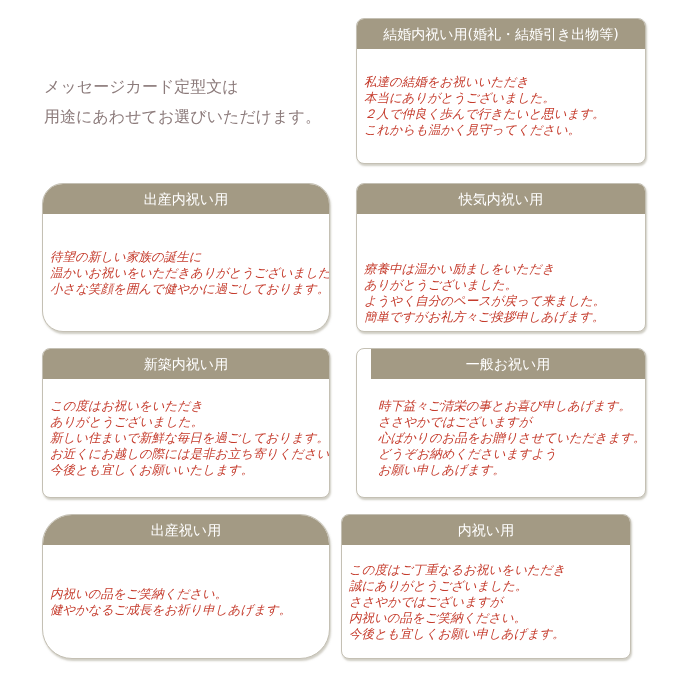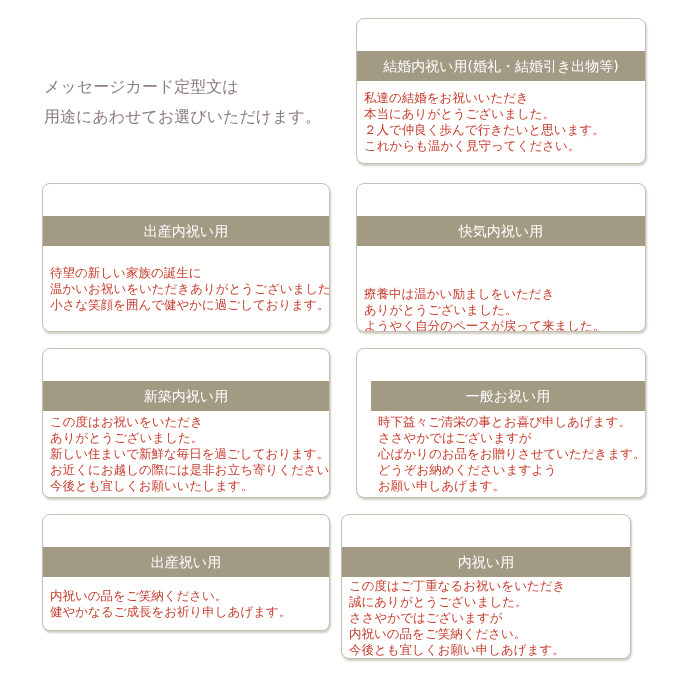--- a/index.html
+++ b/index.html
@@ -43,39 +43,38 @@
   }
   .card-header {
     height: 30px;
     line-height: 30px;
     background: var(--header-bg);
     color: var(--header-text);
     font-size: 14px;
     text-align: center;
     white-space: nowrap;
     flex: 0 0 auto;
-    margin-top: 32px;
   }
   .card-body {
     flex: 1 1 auto;
     display: flex;
     flex-direction: column;
     justify-content: center;
     padding-left: 7px;
     color: var(--body-text);
     font-size: 12.5px;
     line-height: 16px;
   }
-  .card-body .line { white-space: nowrap; }
+  .card-body .line { white-space: nowrap; font-style: italic; }
   .pos-c1 { left: 356px; top: 18px;  width: 290px; height: 146px; }
-  .pos-c2 { left: 42px;  top: 183px; width: 288px; height: 149px; }
+  .pos-c2 { left: 42px;  top: 183px; width: 288px; height: 149px; border-radius: 21px; }
   .pos-c3 { left: 356px; top: 183px; width: 290px; height: 149px; gap: 40px; }
   .pos-c4 { left: 42px;  top: 348px; width: 288px; height: 150px; }
   .pos-c5 { left: 356px; top: 348px; width: 290px; height: 150px; padding-left: 14px; }
-  .pos-c6 { left: 42px;  top: 514px; width: 288px; height: 117px; }
+  .pos-c6 { left: 42px;  top: 514px; width: 288px; height: 145px; border-radius: 30px; }
   .pos-c7 { left: 341px; top: 514px; width: 290px; height: 145px; }
 </style>
 </head>
 <body>
 
 <div id="page">
 
   <div class="intro">
     <div>メッセージカード定型文は</div>
     <div>用途にあわせてお選びいただけます。</div>

